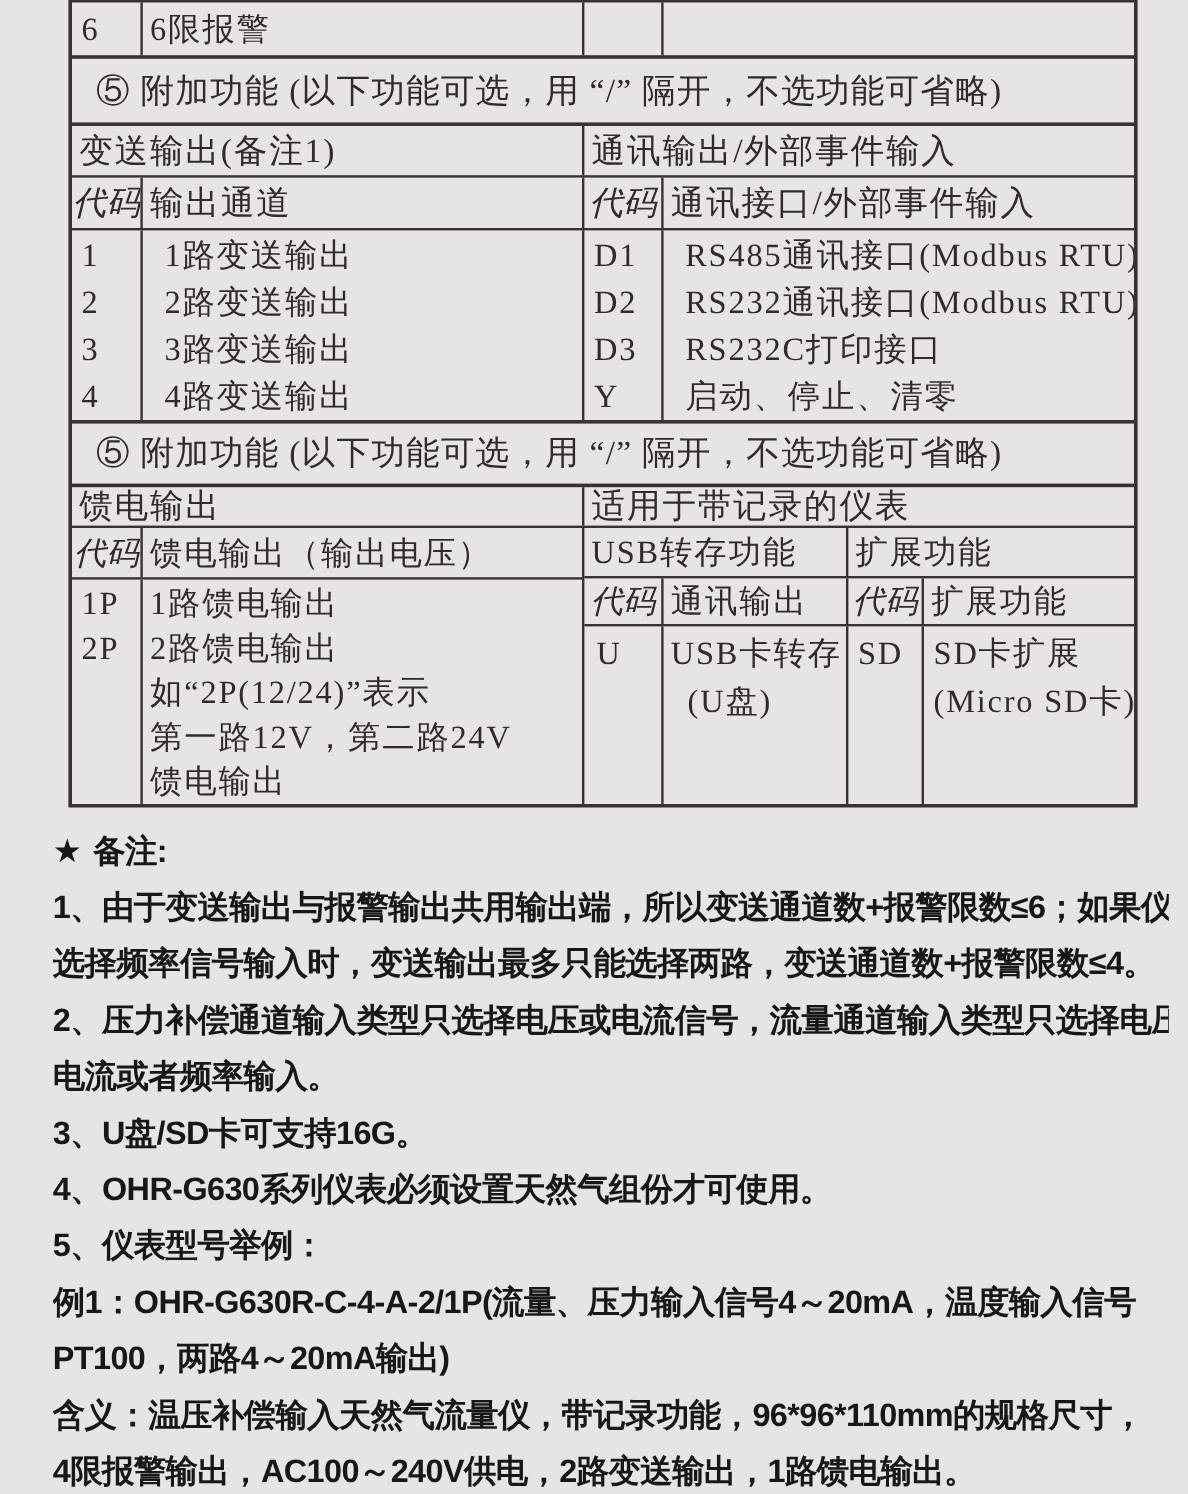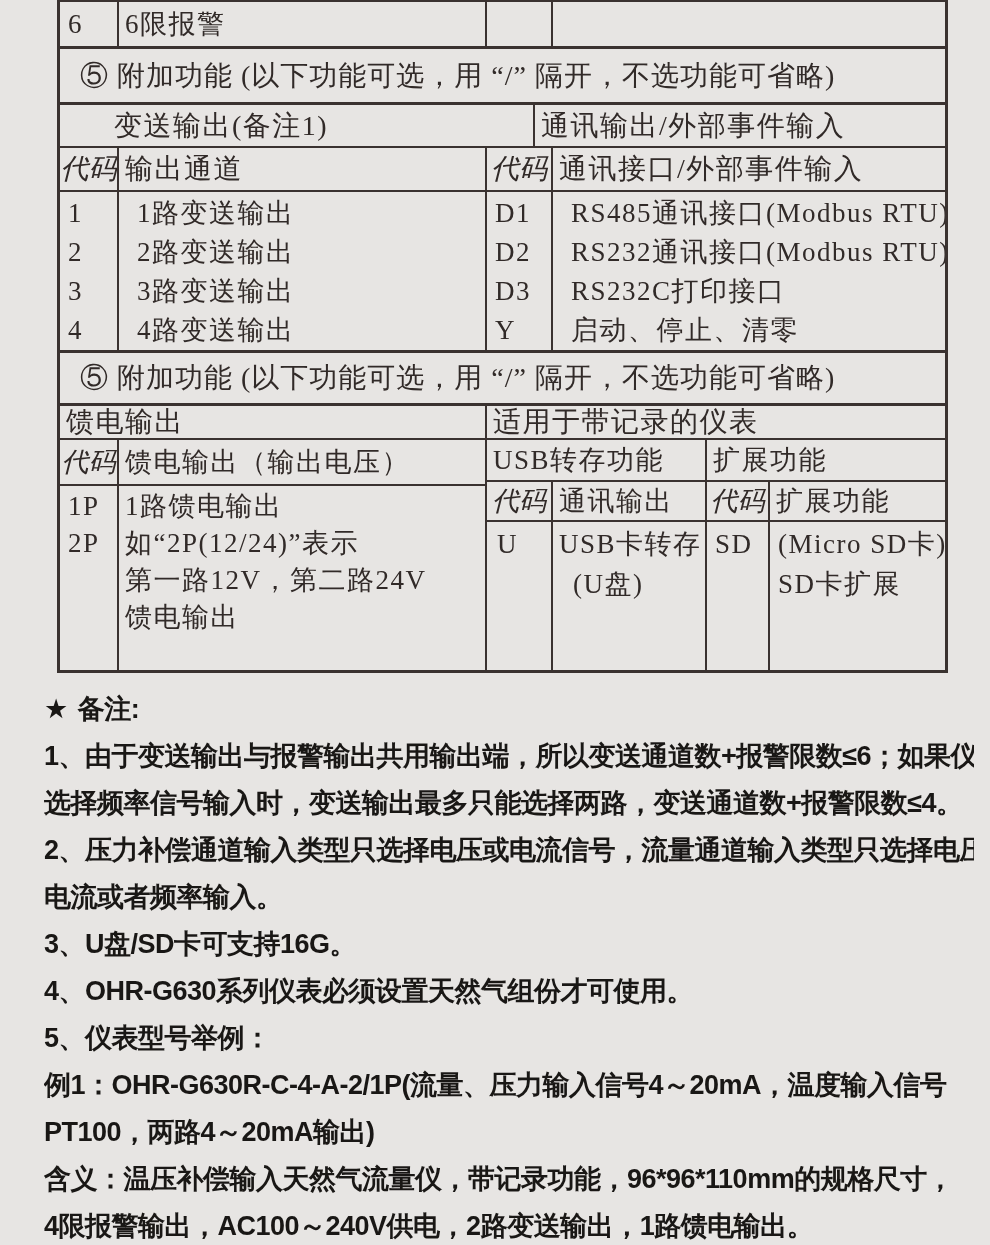--- a/index.html
+++ b/index.html
@@ -82,21 +82,21 @@
       <div class="cell w-d1 bl2">6限报警</div>
       <div class="cell w-c2 bl2"></div>
       <div class="cell w-d2 bl2"></div>
     </div>
 
     <div class="row r-hdr bt3">
       <div class="hdr-text">⑤ 附加功能 (以下功能可选，用 “/” 隔开，不选功能可省略)</div>
     </div>
 
     <div class="row r-grp1 bt3">
-      <div class="cell w-d1 desc" style="width:425px;margin-left:48px;">变送输出(备注1)</div>
+      <div class="cell w-d1 desc" style="width:425px;">变送输出(备注1)</div>
       <div class="cell w-d2 bl2">通讯输出/外部事件输入</div>
     </div>
 
     <div class="row r-colhdr bt2">
       <div class="cell w-c1 codehdr">代码</div>
       <div class="cell w-d1 bl2">输出通道</div>
       <div class="cell w-c2 bl2 codehdr">代码</div>
       <div class="cell w-d2 bl2">通讯接口/外部事件输入</div>
     </div>
 
@@ -143,20 +143,21 @@
           <div class="cell w-c1 codehdr">代码</div>
           <div class="cell bl2" style="flex:1;">馈电输出（输出电压）</div>
         </div>
         <div class="sub lb bt2">
           <div class="col w-c1 colpad">
             <div class="lnb">1P</div>
             <div class="lnb">2P</div>
           </div>
           <div class="col bl2 colpad" style="flex:1;">
             <div class="lnb desc">1路馈电输出</div>
+            <div class="lnb desc">2路馈电输出</div>
             <div class="lnb desc">如“2P(12/24)”表示</div>
             <div class="lnb desc">第一路12V，第二路24V</div>
             <div class="lnb desc">馈电输出</div>
           </div>
         </div>
       </div>
 
       <div class="half-r">
         <div class="sub ra">
           <div class="cell" style="width:218px;">USB转存功能</div>
@@ -173,22 +174,22 @@
             <div class="lnc" style="padding-left:10px;">U</div>
           </div>
           <div class="col w-rd1 bl2 topalign colpad">
             <div class="lnc" style="padding-left:6px;">USB卡转存</div>
             <div class="lnc" style="padding-left:20px;">(U盘)</div>
           </div>
           <div class="col w-rc2 bl2 topalign colpad">
             <div class="lnc" style="padding-left:8px;">SD</div>
           </div>
           <div class="col w-rd2 bl2 topalign colpad">
+            <div class="lnc" style="padding-left:8px;">SD卡扩展</div>
             <div class="lnc" style="padding-left:8px;">(Micro SD卡)</div>
-            <div class="lnc" style="padding-left:8px;">SD卡扩展</div>
           </div>
         </div>
       </div>
 
     </div>
   </div>
 
   <div class="notes">
     <div class="note-line"><span class="star">★</span><span>备注:</span></div>
     <div class="note-line">1、由于变送输出与报警输出共用输出端，所以变送通道数+报警限数≤6；如果仪表</div>

